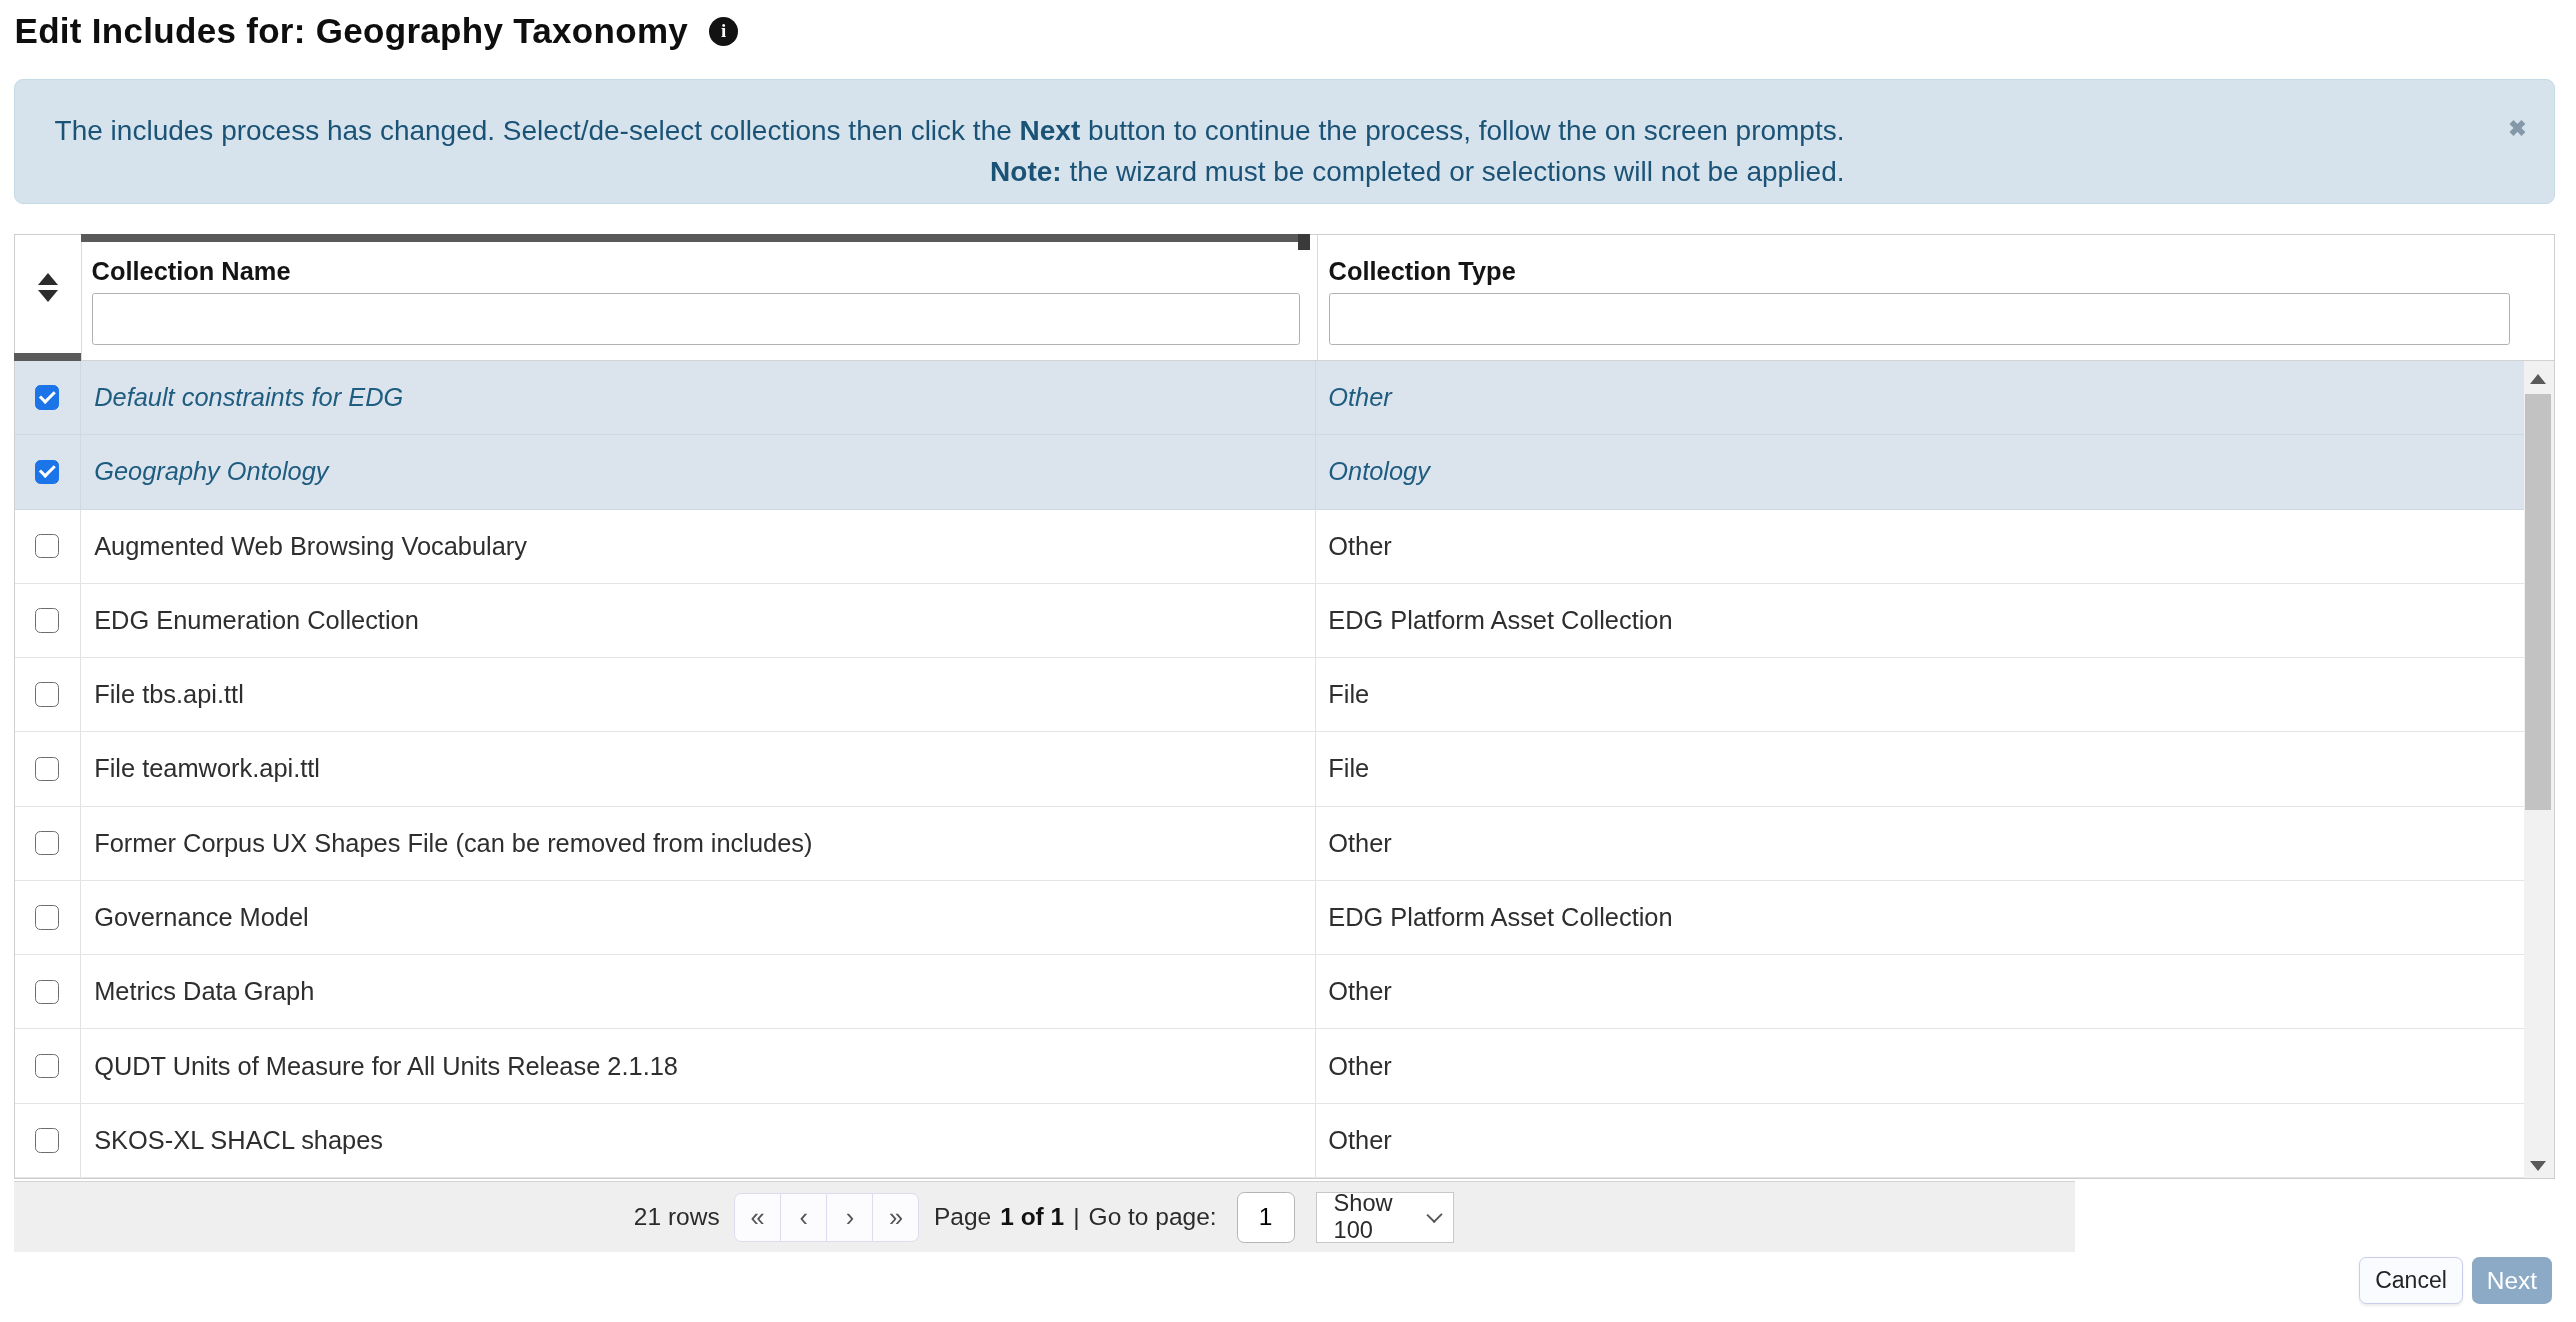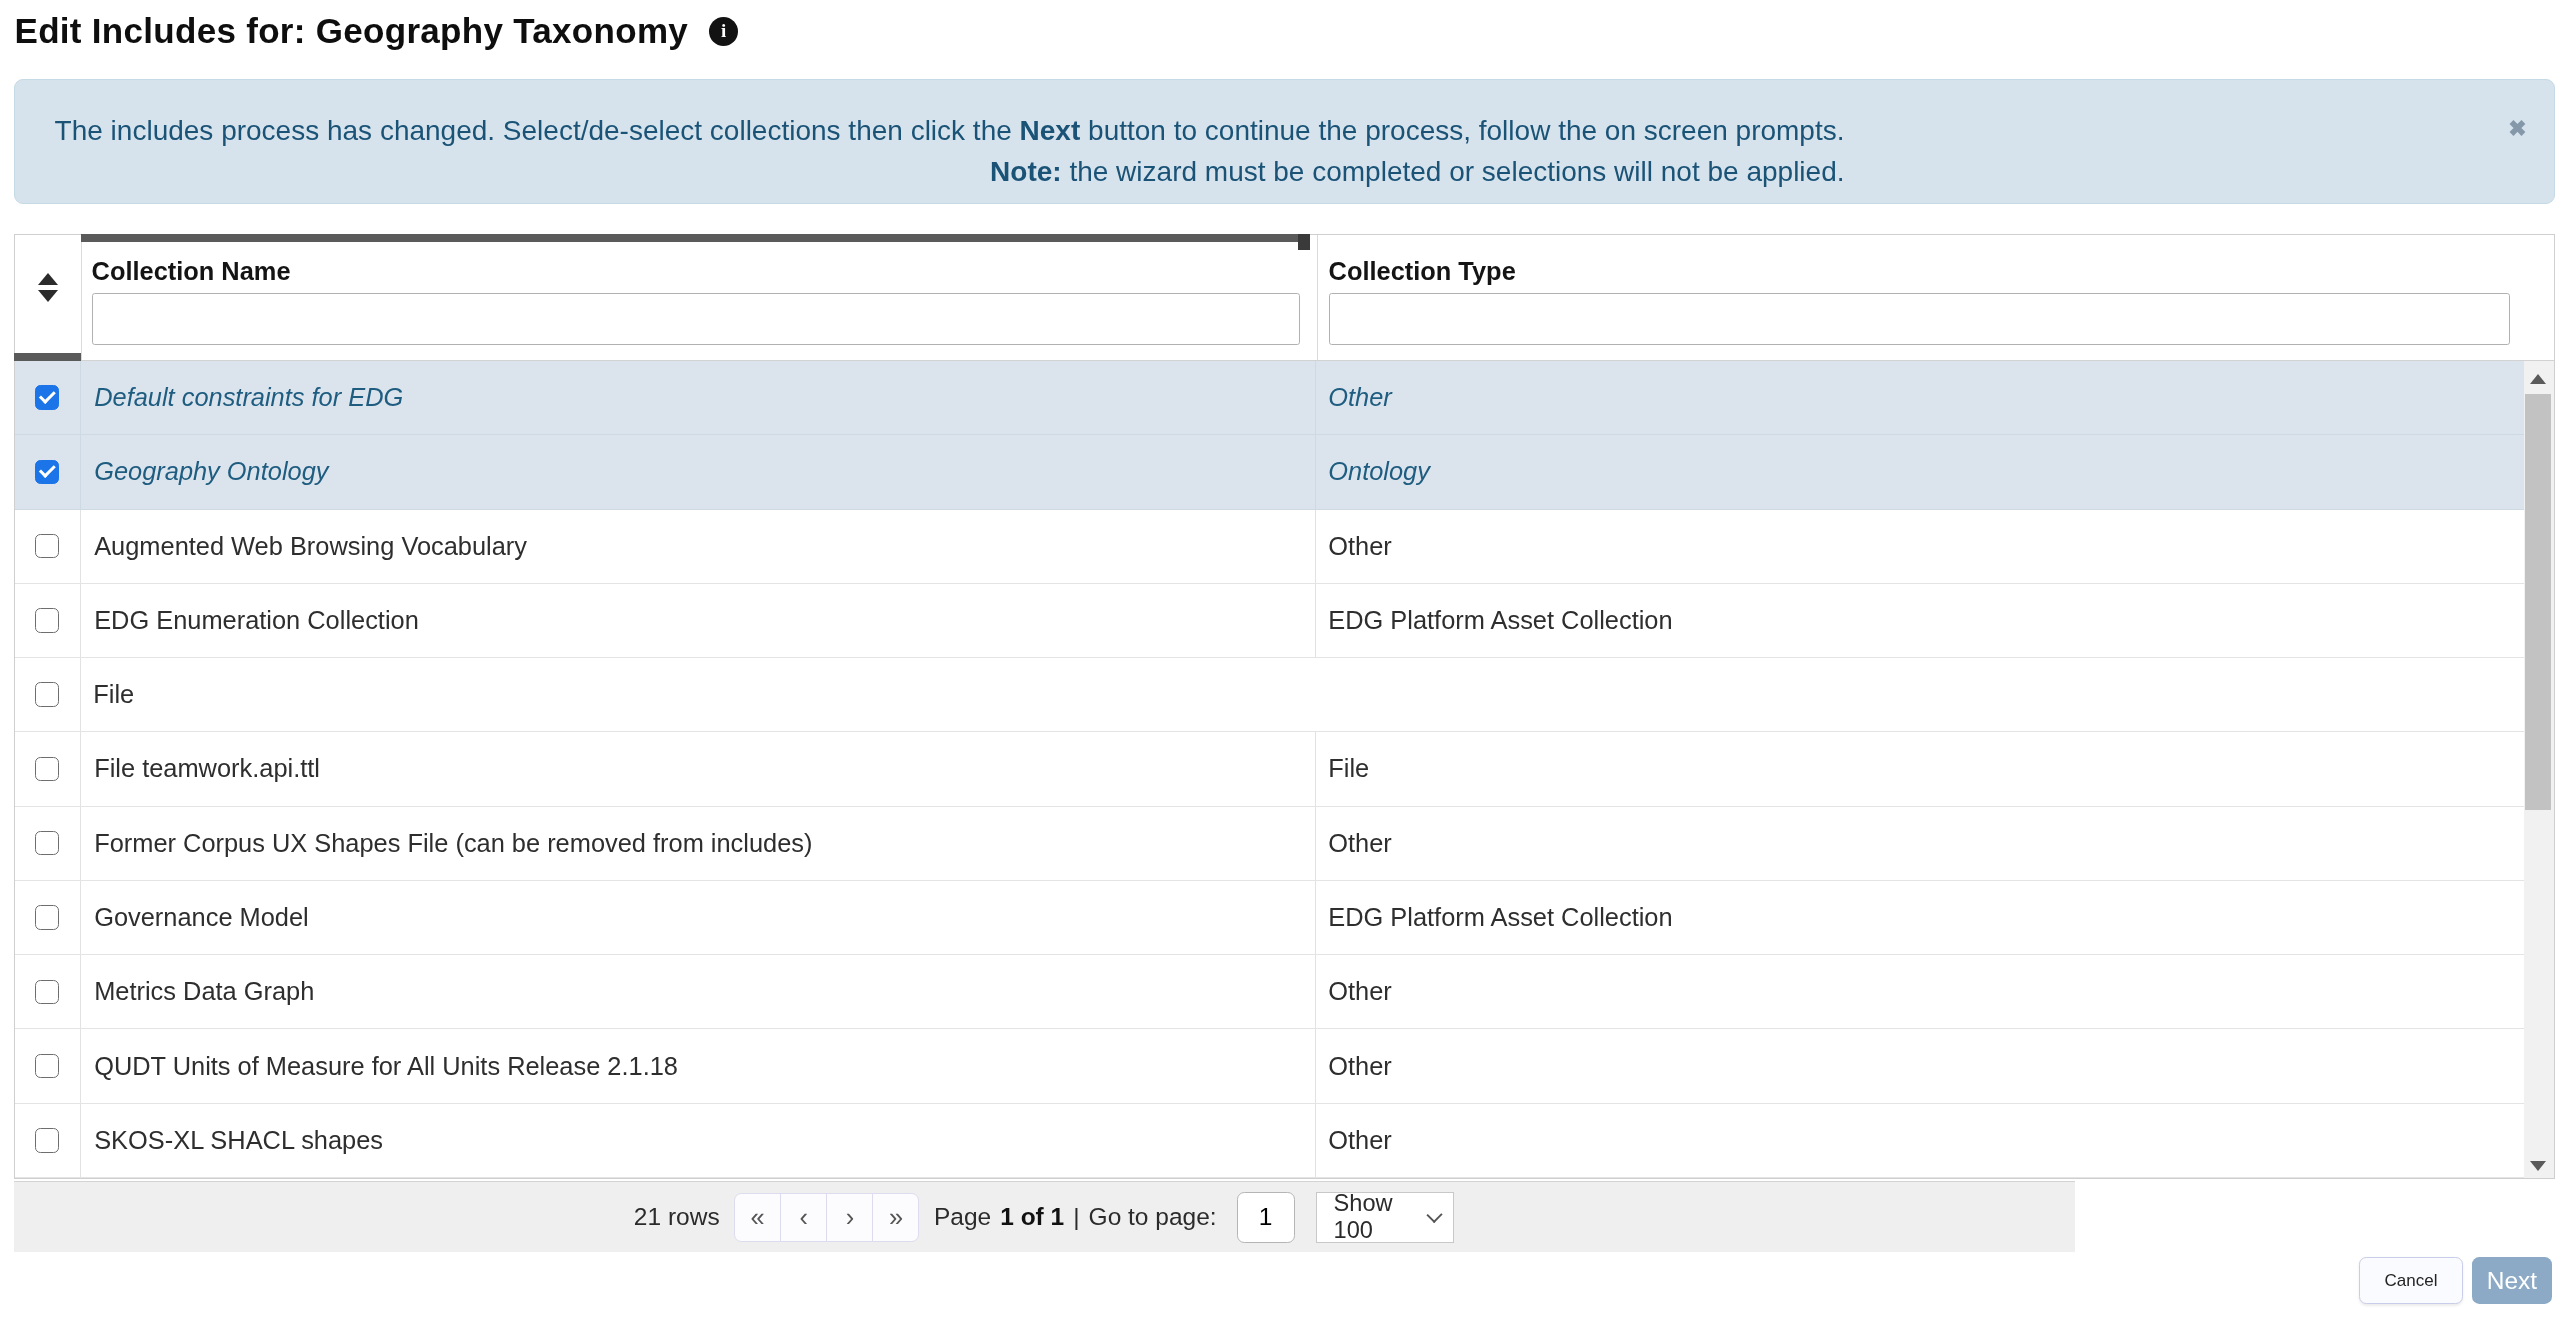--- a/index.html
+++ b/index.html
@@ -60,21 +60,21 @@
   .pager-btn{width:47px;height:49px;box-sizing:border-box;background:#fcfcfe;border:0.9px solid #dcdcee;display:flex;align-items:center;justify-content:center;font-size:25.4px;color:#555;margin-left:-0.9px;cursor:pointer;}
   .pager-btn.first{border-radius:7.3px 0 0 7.3px;margin-left:0;}
   .pager-btn.last{border-radius:0 7.3px 7.3px 0;}
   .page-label{display:flex;align-items:center;gap:9px;}
   .page-label b{font-weight:700;color:#111;}
   .goto-input{width:58px;height:51px;box-sizing:border-box;border:1.8px solid #b5b5b5;border-radius:7.3px;text-align:center;font-size:24.5px;background:#fff;outline:none;font-family:"Liberation Sans",sans-serif;margin-left:5.4px;}
   .show-select{width:138px;height:51px;box-sizing:border-box;border:1.8px solid #c8c8c8;border-radius:0;background:#fff;display:flex;align-items:center;justify-content:space-between;padding:0 12.7px 0 16.3px;font-size:23.6px;color:#2b2b2b;cursor:pointer;margin-left:7.3px;}
   .chevron{width:10px;height:10px;border-right:2.3px solid #555;border-bottom:2.3px solid #555;transform:rotate(45deg);margin-top:-4.5px;}
 
   
-  .btn-cancel{position:absolute;left:2359px;top:1257px;width:104px;height:47px;box-sizing:border-box;background:#fafbfe;border:1.8px solid #c9cde9;border-radius:7.3px;font-size:17px;color:#242424;display:flex;align-items:center;justify-content:center;cursor:pointer;box-shadow:0 1.8px 2.7px rgba(0,0,0,.08);font-family:"Liberation Sans",sans-serif;}
+  .btn-cancel{position:absolute;left:2359px;top:1257px;width:104px;height:47px;box-sizing:border-box;background:#fafbfe;border:1.8px solid #c9cde9;border-radius:7.3px;font-size:23px;color:#242424;display:flex;align-items:center;justify-content:center;cursor:pointer;box-shadow:0 1.8px 2.7px rgba(0,0,0,.08);font-family:"Liberation Sans",sans-serif;}
   .btn-next{position:absolute;left:2472px;top:1257px;width:80px;height:47px;box-sizing:border-box;background:#8caac6;border:none;border-radius:7.3px;font-size:24.5px;color:#ffffff;display:flex;align-items:center;justify-content:center;cursor:default;font-family:"Liberation Sans",sans-serif;}
 </style>
 </head>
 <body>
 
 <div id="app">
 
   <div class="title-row">
     <span class="page-title">Edit Includes for: Geography Taxonomy</span>
     <span class="info-icon">i</span>
@@ -147,20 +147,23 @@
             <span>EDG Enumeration Collection</span>
           </div>
         <div class="c3">
             <span>EDG Platform Asset Collection</span>
           </div>
       </div>
       <div class="row">
         <div class="c1">
             <div class="checkbox"></div>
           </div>
+        <div class="c2">
+            <span>File tbs.api.ttl</span>
+          </div>
         <div class="c3">
             <span>File</span>
           </div>
       </div>
       <div class="row">
         <div class="c1">
             <div class="checkbox"></div>
           </div>
         <div class="c2">
             <span>File teamwork.api.ttl</span>

